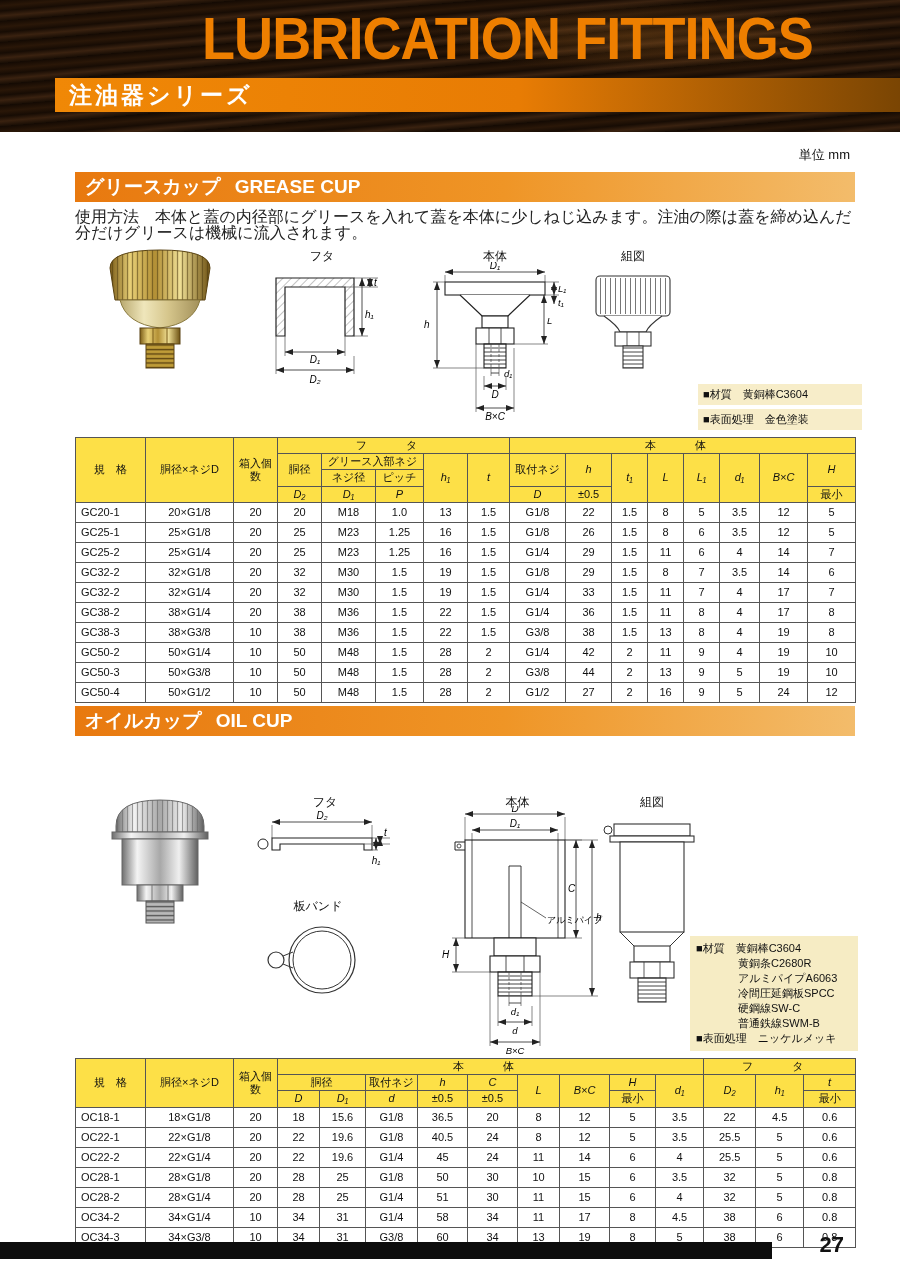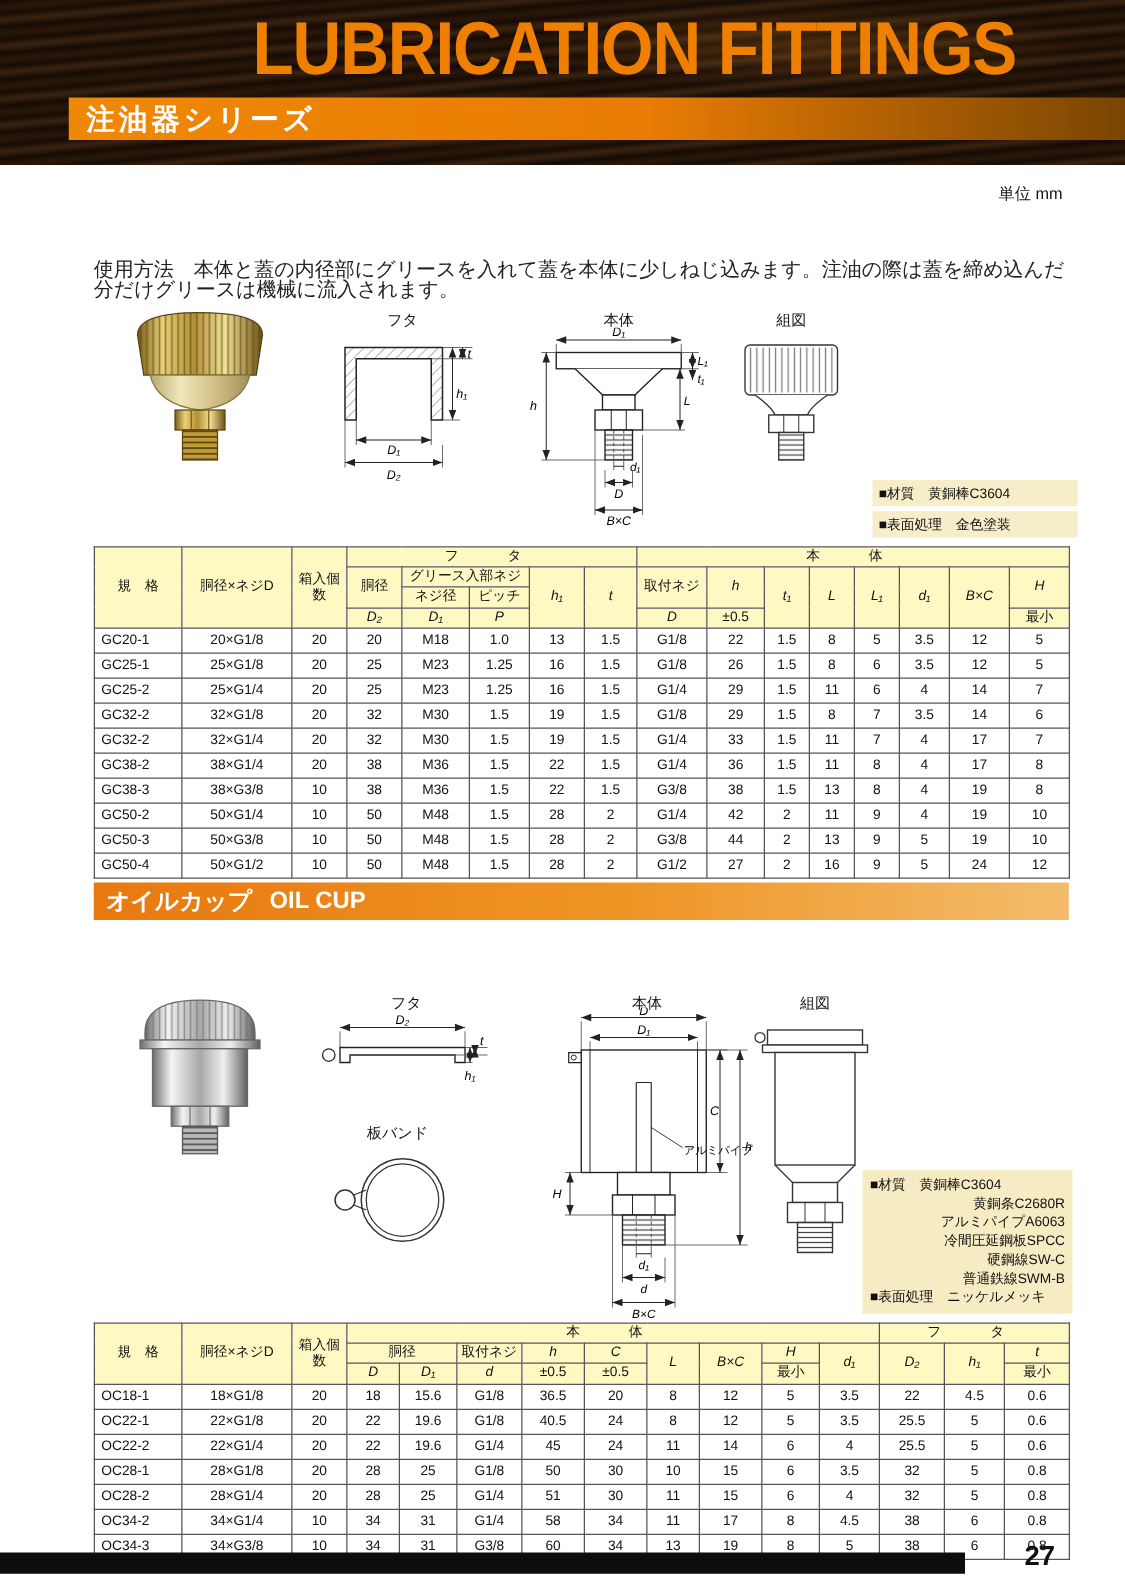--- a/index.html
+++ b/index.html
@@ -30,26 +30,26 @@
     display:flex; align-items:center; gap:14px; color:#fff; font-weight:bold; font-size:19px; padding-left:10px; box-sizing:border-box; }
   .usage { position:absolute; left:75px; font-size:16px; color:#222; line-height:16px; width:790px; }
 
   .fig-title { position:absolute; text-align:center; font-size:12px; color:#111; }
   .fig { position:absolute; }
 
   .mat-chips { position:absolute; left:698px; top:384px; width:164px; font-size:11px; }
   .mat-chips div { background:#f7edc9; padding:3px 5px; margin-bottom:4px; color:#111; }
   .mat-box { position:absolute; left:690px; top:936px; width:168px; background:#f6ecc4;
     font-size:11px; line-height:15px; padding:5px 6px; box-sizing:border-box; color:#111; }
-  .mat-indent { padding-left:42px;text-align:right; }
+  .mat-indent { padding-left:42px; }
 
   
   .spec-table { position:absolute; left:75px; border-collapse:collapse; table-layout:fixed; width:780px; background:#fff; }
   .spec-table th, .spec-table td { border:1px solid #555; font-size:11px; text-align:center; padding:1px 2px; color:#111; font-weight:normal; overflow:hidden; }
-  .spec-table thead th { background:#fef9c3; line-height:1.2; }
+  .spec-table thead th { background:#fde047; line-height:1.2; }
   .spec-table tbody td { height:17px; }
   .grp { letter-spacing:14px; }
   .dim { font-style:italic; }
   .wrap { line-height:1.15; }
   .spec-col { text-align:left !important; padding-left:5px !important; }
 
   .bottom-bar { position:absolute; left:0; top:1242px; width:772px; height:17px; background:#0d0d0d; }
   .page-number { position:absolute; right:56px; top:1232px; font-size:22px; font-weight:bold; color:#111; }
 
   svg text { font-family:"Liberation Sans","DejaVu Sans",sans-serif; }
@@ -116,20 +116,24 @@
 
   <div class="header">
     <div class="main-title">LUBRICATION FITTINGS</div>
     <div class="subtitle-band">
       <span class="subtitle">注油器シリーズ</span>
     </div>
   </div>
 
   <div class="unit-label">単位 mm</div>
 
+  <div class="section-bar" style="top:172px">
+    <span>グリースカップ</span>
+    <span>GREASE CUP</span>
+  </div>
   <div class="usage" style="top:209px">使用方法　本体と蓋の内径部にグリースを入れて蓋を本体に少しねじ込みます。注油の際は蓋を締め込んだ分だけグリースは機械に流入されます。</div>
 
   <svg class="fig" style="left:90px; top:240px" width="140" height="135" viewBox="0 0 140 135">
     <path d="M20,28 Q20,10 70,10 Q120,10 120,28 L115,60 L25,60 Z" fill="url(#gBrass)" stroke="#5a4312"></path>
     <path d="M20,28 Q20,10 70,10 Q120,10 120,28 L115,60 L25,60 Z" fill="url(#pKnurl)" stroke="none"></path>
     <path d="M30,60 L110,60 Q104,84 70,88 Q36,84 30,60 Z" fill="url(#gCream)" stroke="#8a7a40"></path>
     <rect x="50" y="88" width="40" height="16" fill="url(#gBrass)" stroke="#5a4312"></rect>
     <line x1="63" y1="88" x2="63" y2="104" stroke="#7a5c1a"></line>
     <line x1="77" y1="88" x2="77" y2="104" stroke="#7a5c1a"></line>
     <rect x="56" y="104" width="28" height="24" fill="url(#pThreadBrass)" stroke="#5a4312"></rect>

